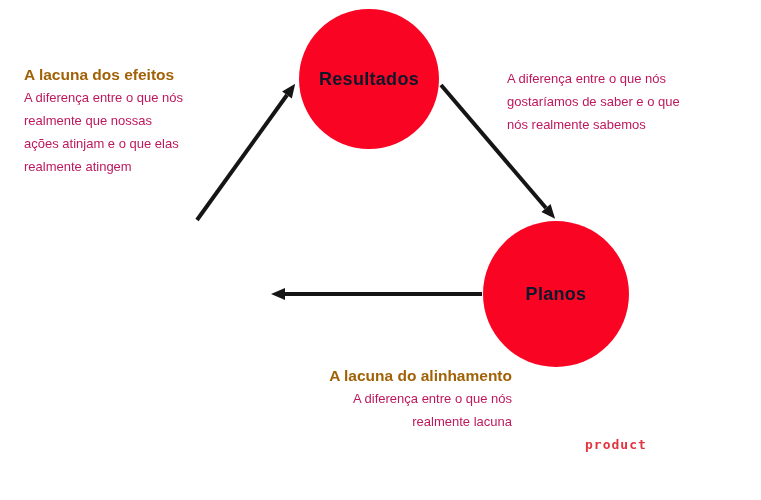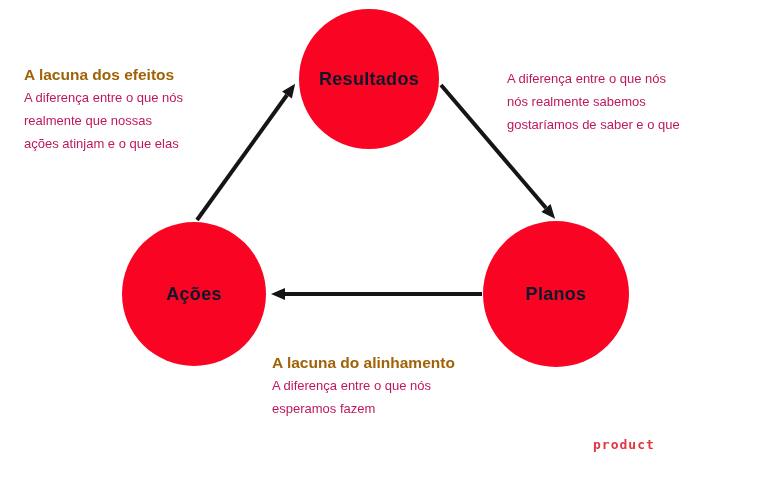--- a/index.html
+++ b/index.html
@@ -39,35 +39,35 @@
     color: #a16207;
     line-height: 23px;
   }
   .gap-line {
     font-size: 13px;
     color: #be185d;
     line-height: 23px;
   }
   .gap-effects   { left: 24px;  top: 63px;  width: 235px; }
   .gap-knowledge { left: 507px; top: 67px;  width: 245px; }
-  .gap-alignment { left: 272px; top: 351px; width: 240px; }
+  .gap-alignment { left: 272px; top: 364px; width: 240px; text-align: right; }
 
   .logo {
     position: absolute;
     left: 584px;
     top: 437px;
     width: 140px;
   }
   .logo-top {
     font-family: "DejaVu Sans Mono", monospace;
     font-weight: bold;
     font-size: 13px;
     color: #e2353f;
     letter-spacing: 1px;
-    margin-left: 9px;
+    margin-left: 1px;
     line-height: 15px;
   }
   .logo-main {
     font-family: "DejaVu Sans", sans-serif;
     font-weight: bold;
     font-size: 25px;
     color: #151515;
     line-height: 26px;
     letter-spacing: 0.5px;
     white-space: nowrap;
@@ -86,43 +86,41 @@
       </marker>
     </defs>
     <line x1="197" y1="220" x2="287" y2="95" stroke="#151515" stroke-width="4" marker-end="url(#ah)"></line>
     <line x1="441" y1="85" x2="546" y2="208" stroke="#151515" stroke-width="4" marker-end="url(#ah)"></line>
     <line x1="482" y1="294" x2="285" y2="294" stroke="#151515" stroke-width="4" marker-end="url(#ah)"></line>
   </svg>
 
   <div class="node node-resultados">
     <span>Resultados</span>
   </div>
-  <div class="node node-acoes">
-    <span>Ações</span>
-  </div>
   <div class="node node-planos">
     <span>Planos</span>
   </div>
 
   <div class="gap-block gap-effects">
     <div class="gap-title">A lacuna dos efeitos</div>
     <div class="gap-line">A diferença entre o que nós</div>
     <div class="gap-line">realmente que nossas</div>
     <div class="gap-line">ações atinjam e o que elas</div>
+    <div class="gap-line">realmente atingem</div>
   </div>
 
   <div class="gap-block gap-knowledge">
     <div class="gap-line">A diferença entre o que nós</div>
+    <div class="gap-line">gostaríamos de saber e o que</div>
     <div class="gap-line">nós realmente sabemos</div>
-    <div class="gap-line">gostaríamos de saber e o que</div>
   </div>
 
   <div class="gap-block gap-alignment">
     <div class="gap-title">A lacuna do alinhamento</div>
     <div class="gap-line">A diferença entre o que nós</div>
-    <div class="gap-line">esperamos fazem</div>
+    <div class="gap-line">realmente lacuna</div>
   </div>
 
   <div class="logo">
     <div class="logo-top">product</div>
   </div>
 
 </div>
 
 </body></html>

